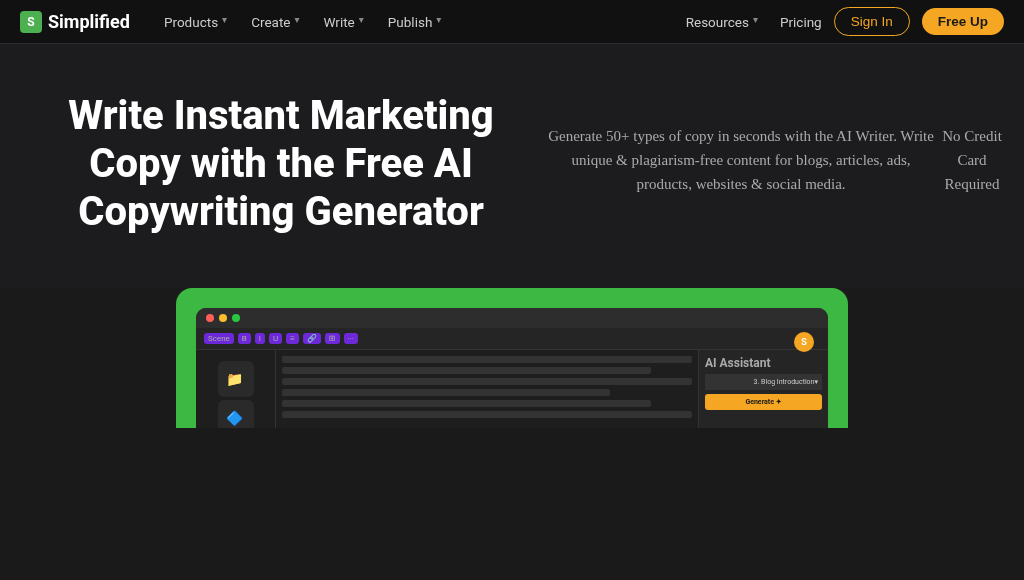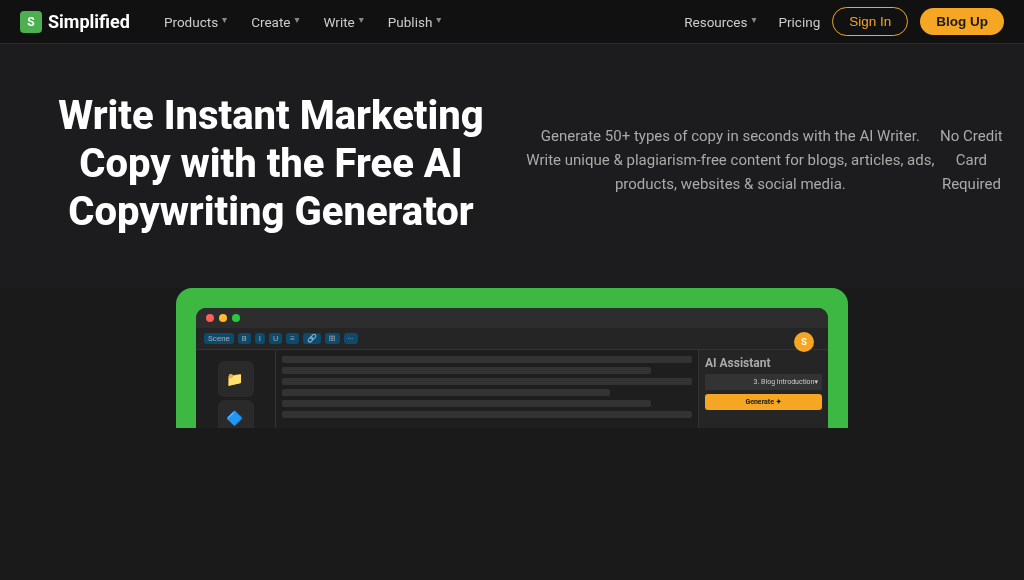--- a/index.html
+++ b/index.html
@@ -130,20 +130,21 @@
       color: #ffffff;
       margin-bottom: 20px;
     }
 
     .hero p {
       font-size: 15px;
       color: #aaaaaa;
       max-width: 520px;
       line-height: 1.6;
       margin-bottom: 28px;
+      font-family: Liberation Serif, serif;
     }
 
     .cta-btn {
       background: #f5a623;
       color: #1a1a1a;
       border: none;
       border-radius: 30px;
       padding: 14px 36px;
       font-size: 15.5px;
       font-weight: 700;
@@ -198,21 +199,21 @@
       height: 22px;
       display: flex;
       align-items: center;
       padding: 0 8px;
       gap: 4px;
       border-bottom: 1px solid #333;
     }
 
     .toolbar-btn {
       padding: 1px 4px;
-      background: #0c4a6e;
+      background: #6d28d9;
       border-radius: 3px;
       font-size: 8px;
       color: #aaa;
     }
 
     .window-content {
       display: flex;
       height: calc(100% - 42px);
     }
 
@@ -339,21 +340,21 @@
 
   <div class="nav-right">
     <div class="nav-item">
       <span>Resources</span>
       <span class="chevron">▾</span>
     </div>
     <div class="nav-pricing">
       <span>Pricing</span>
     </div>
     <button class="btn-signin">Sign In</button>
-    <button class="btn-signup">Blog Up</button>
+    <button class="btn-signup">Free Up</button>
   </div>
 </nav>
 
 <section class="hero">
   <h1>Write Instant Marketing Copy with the Free AI Copywriting Generator</h1>
   <p>Generate 50+ types of copy in seconds with the AI Writer. Write unique &amp; plagiarism-free content for blogs, articles, ads, products, websites &amp; social media.</p>
   <p class="no-credit">No Credit Card Required</p>
 </section>
 
 <div class="app-preview-section">

